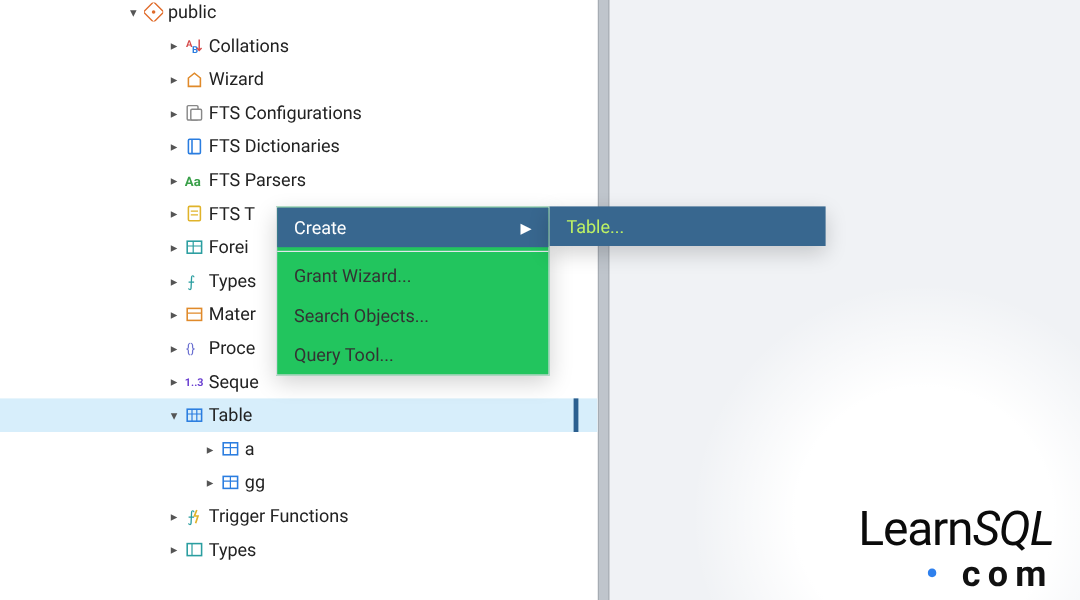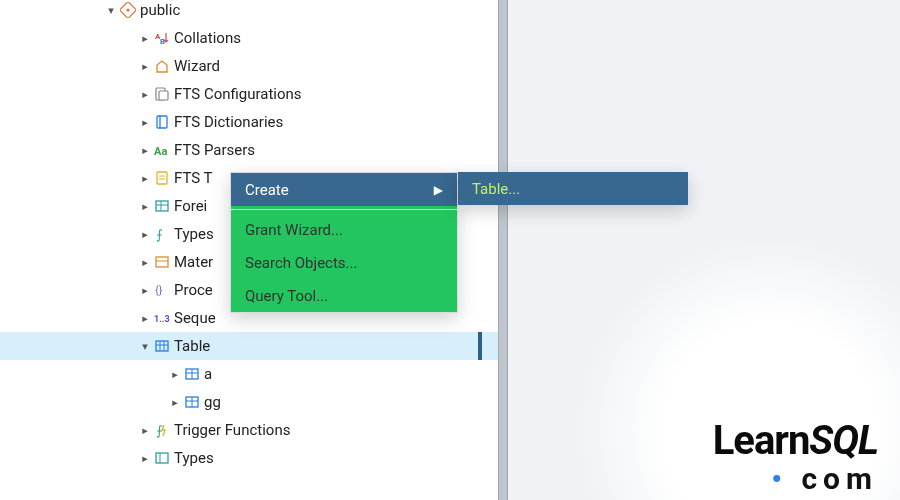--- a/index.html
+++ b/index.html
@@ -56,21 +56,21 @@
   .submenu .menu-item { color: #bef264; height: 33px; }
 
   
   .logo {
     position: absolute;
     right: 22px;
     bottom: 4px;
     text-align: right;
     z-index: 30;
   }
-  .logo-top { font-weight: 700; font-size: 40px; letter-spacing: -1px; color: #0b0b0b; line-height: 1; text-align: center; }
+  .logo-top { font-weight: 400; font-size: 40px; letter-spacing: -1px; color: #0b0b0b; line-height: 1; text-align: center; }
   .logo-top .sql { color: #0b0b0b; font-style: italic; }
   .logo-bot { font-size: 30px; color: #111; letter-spacing: 6px; font-weight: 700; }
   .logo-bot .dot { color: #2f80ed; }
 
   .logo-glow {
     position: absolute;
     right: -60px;
     bottom: -120px;
     width: 380px;
     height: 380px;

